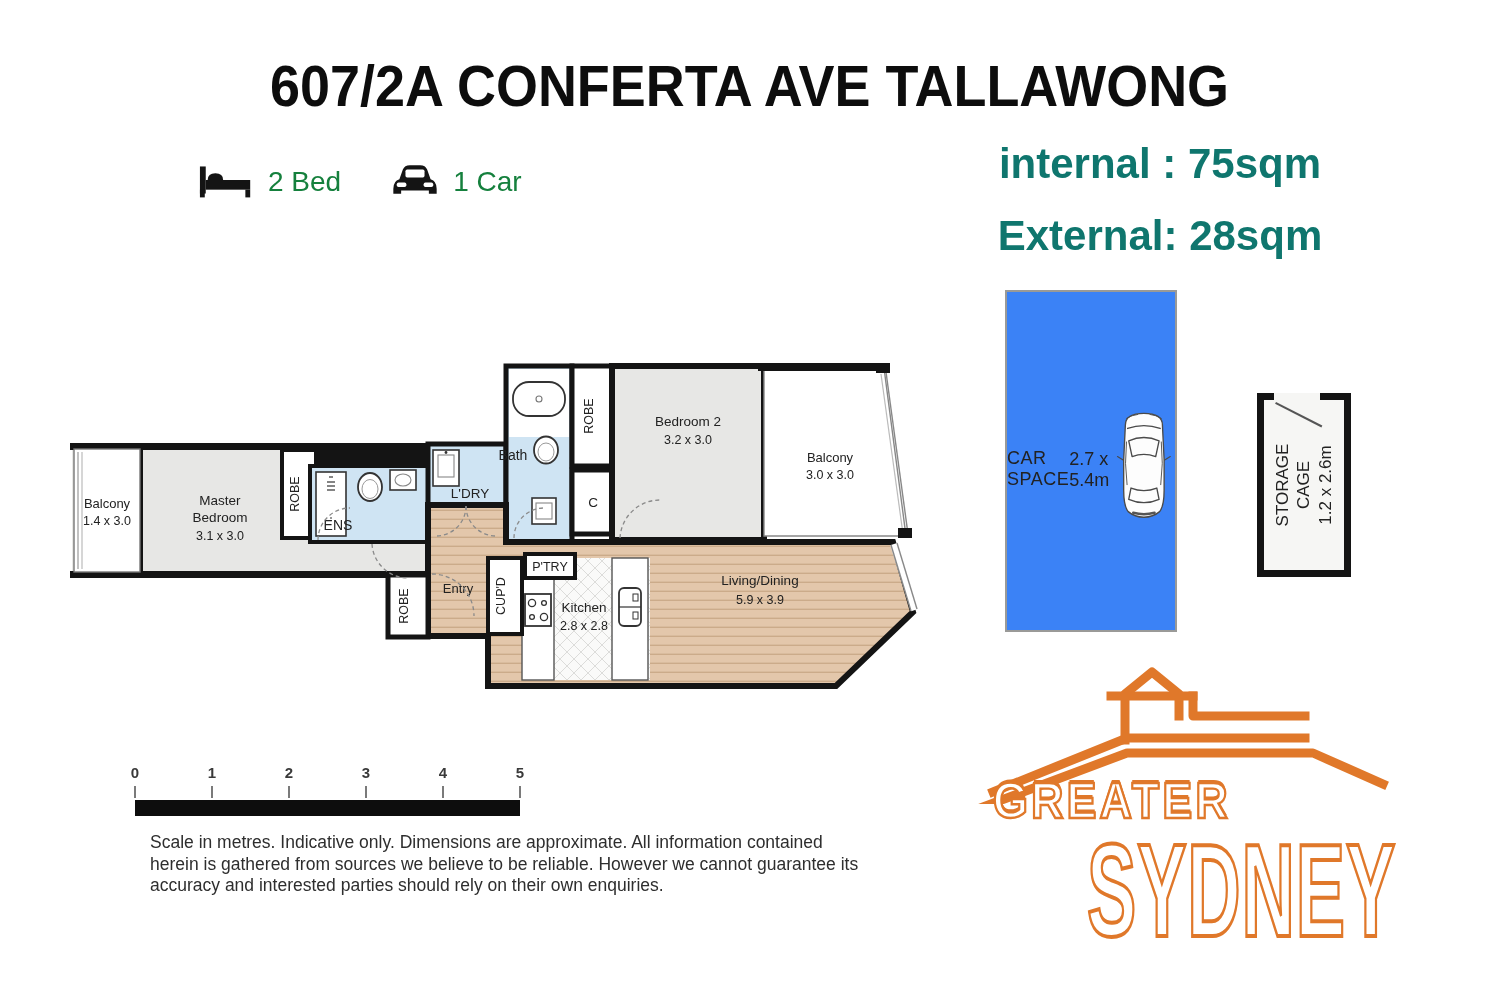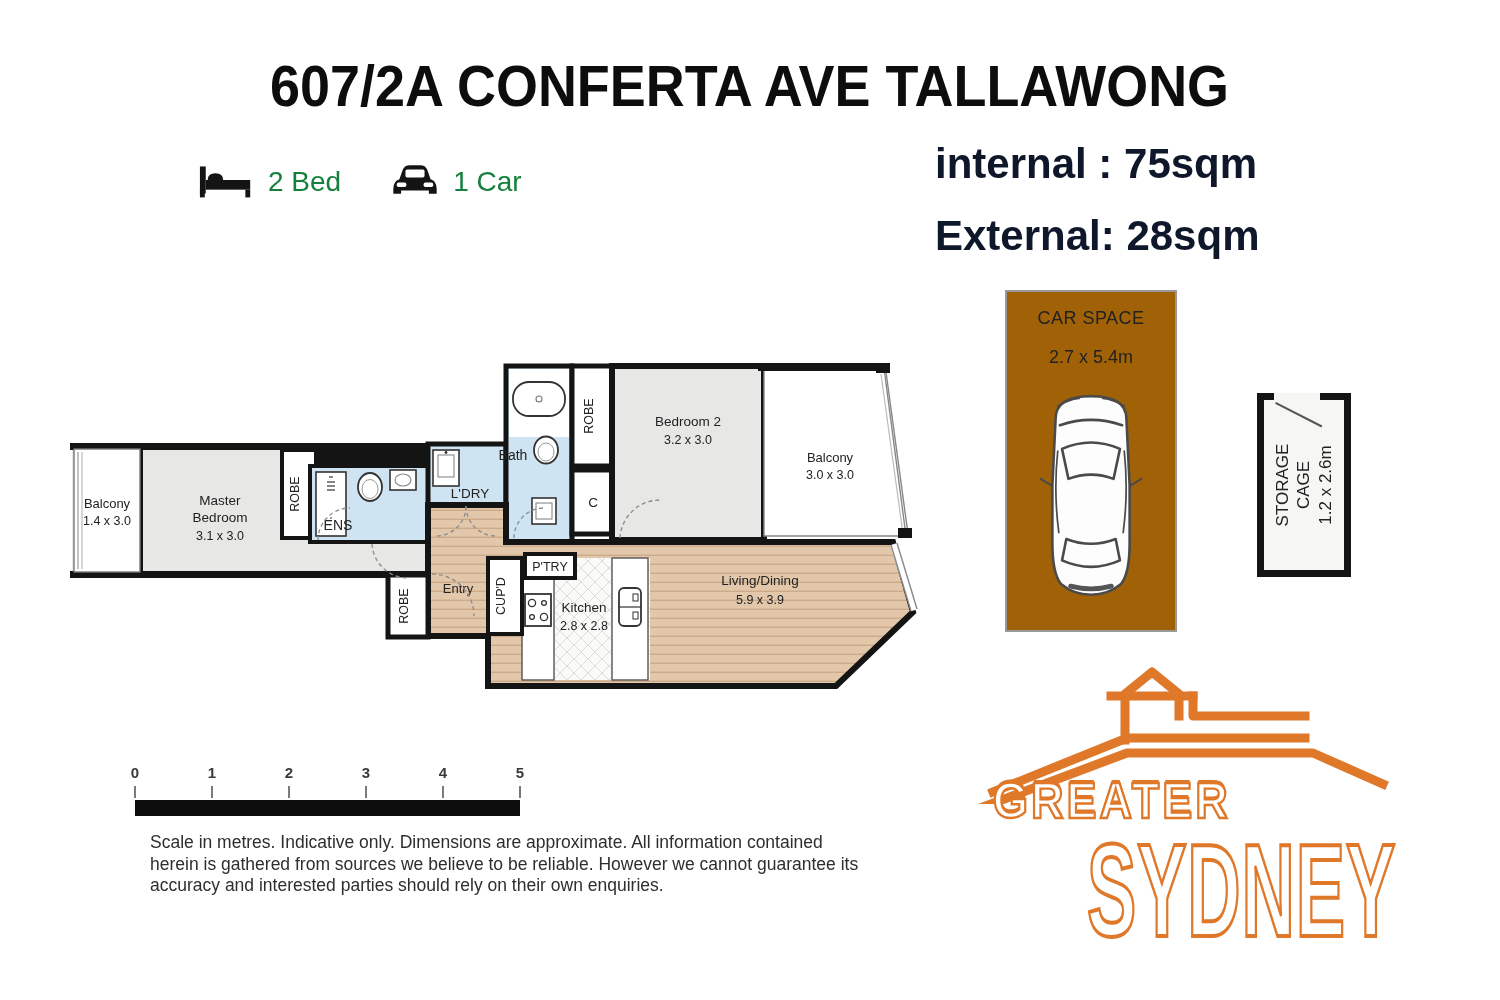--- a/index.html
+++ b/index.html
@@ -13,28 +13,28 @@
   
   .title{
     left:0;top:52px;width:1500px;text-align:center;
     font-size:58px;font-weight:800;letter-spacing:0px;color:#0d0d0d;
   }
   .title span{display:inline-block;transform:scaleX(.93);transform-origin:center;}
   .feature-row{left:198px;top:160px;display:flex;align-items:center;gap:0;}
   .feature{display:flex;align-items:center;gap:12px;margin-right:48px;}
   .feature .flabel{font-size:28px;color:#15803d;}
   
-  .area-line{left:935px;width:450px;text-align:left;font-weight:700;color:#0f172a;font-size:42px;}
+  .area-line{left:935px;width:450px;text-align:center;font-weight:700;color:#0f766e;font-size:42px;}
   .area-internal{top:140px;}
   .area-external{top:212px;}
   
   .carspace{
     left:1005px;top:290px;width:172px;height:342px;
-    background:#a16207;border:2px solid #9a9a98;box-sizing:border-box;
-    display:flex;flex-direction:column;align-items:center;
+    background:#3b82f6;border:2px solid #9a9a98;box-sizing:border-box;
+    display:flex;flex-direction:row;align-items:center;
   }
   .carspace .cs-title{font-size:18px;color:#222;margin-top:16px;letter-spacing:.5px;}
   .carspace .cs-dims{font-size:18px;color:#222;margin-top:18px;}
   
   .storage{
     left:1257px;top:393px;width:94px;height:184px;box-sizing:border-box;
     background:#f6f6f4;border:7px solid #141414;
   }
   .storage-inner{
     position:absolute;left:50%;top:50%;width:170px;

